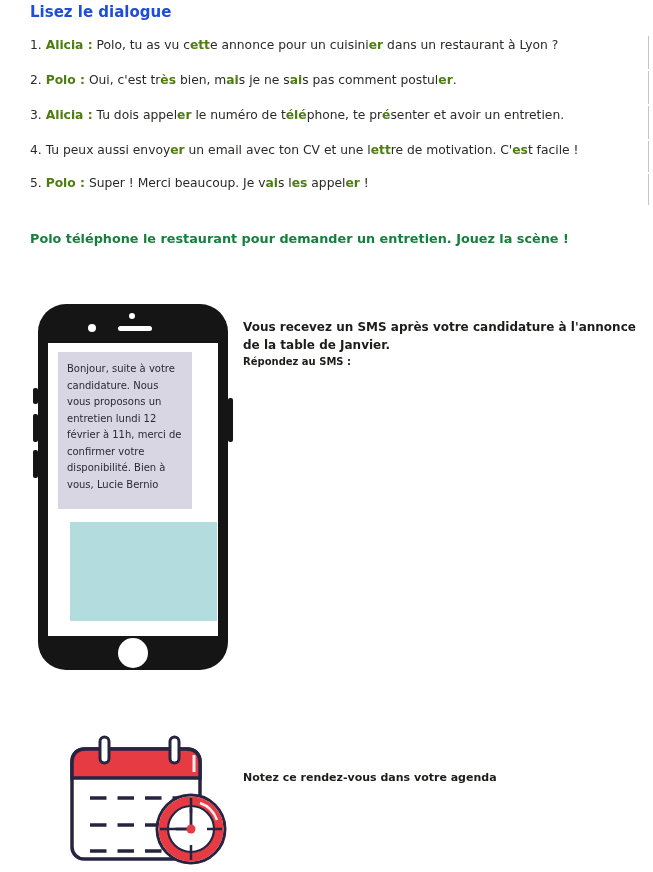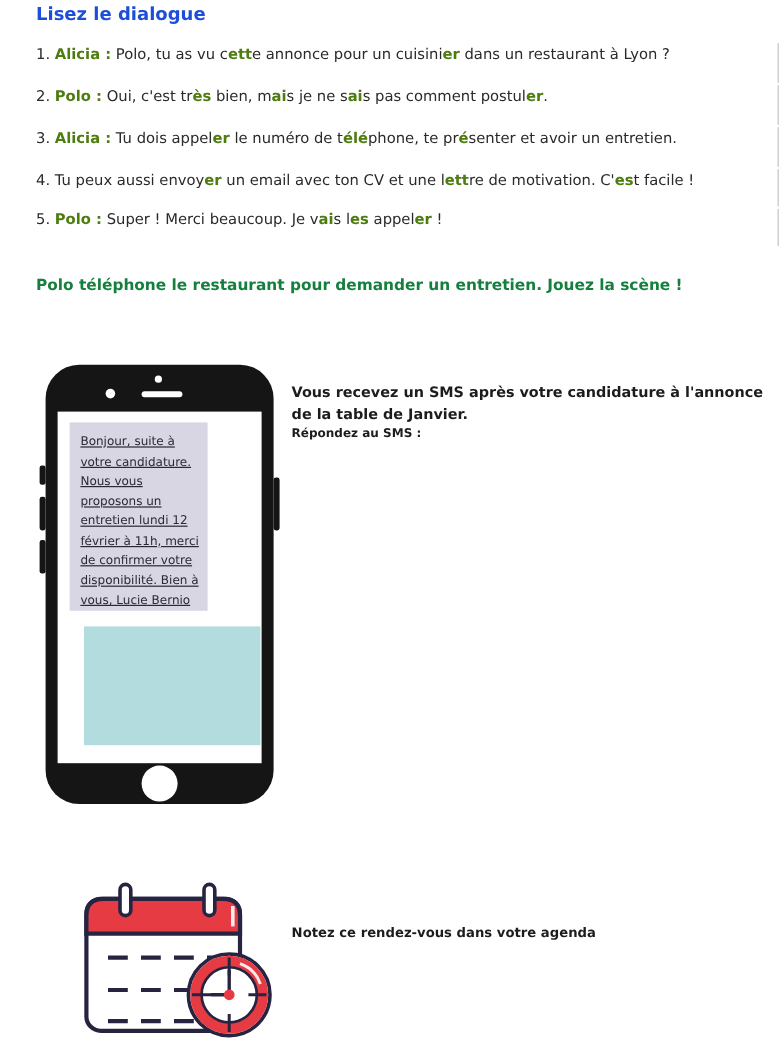--- a/index.html
+++ b/index.html
@@ -17,22 +17,22 @@
   .row-tick{position:absolute;left:648px;width:1px;background:var(--tick-gray);}
 
   .instruction{position:absolute;left:30px;top:231px;font-size:12.8px;font-weight:700;color:#15803d;white-space:nowrap;}
 
   
   .phone{position:absolute;left:38px;top:304px;width:190px;height:366px;background:var(--phone-black);border-radius:28px;}
   .screen{position:absolute;left:10px;top:39px;width:170px;height:293px;background:#fff;}
   .dot-small{position:absolute;left:91px;top:9px;width:6px;height:6px;border-radius:50%;background:#fff;}
   .dot-big{position:absolute;left:50px;top:20px;width:8px;height:8px;border-radius:50%;background:#fff;}
   .speaker{position:absolute;left:80px;top:22px;width:34px;height:5px;border-radius:3px;background:#fff;}
-  .sms-bubble{position:absolute;left:10px;top:9px;width:115px;height:157px;background:var(--sms-bubble);
-    padding:9px 7px 8px 9px;font-size:10px;line-height:16.5px;color:#2a2937;overflow:hidden;text-decoration:underline;}
+  .sms-bubble{position:absolute;left:10px;top:9px;width:134px;height:157px;background:var(--sms-bubble);
+    padding:9px 7px 8px 9px;font-size:10px;line-height:16.5px;color:#2a2937;overflow:hidden;}
   .reply-box{position:absolute;left:22px;top:179px;width:147px;height:99px;background:var(--reply-box);}
   .home-btn{position:absolute;left:80px;top:334px;width:30px;height:30px;border-radius:50%;background:#fff;}
   .nub{position:absolute;width:5px;background:var(--phone-black);border-radius:2px;}
   .nub-l1{left:33px;top:388px;height:16px;}
   .nub-l2{left:33px;top:414px;height:28px;}
   .nub-l3{left:33px;top:450px;height:28px;}
   .nub-r{left:228px;top:398px;height:44px;}
 
   .sms-intro{position:absolute;left:243px;top:318px;width:410px;font-size:12px;font-weight:700;line-height:1.5;color:#1d1c1b;}
   .sms-intro div{white-space:nowrap;}

